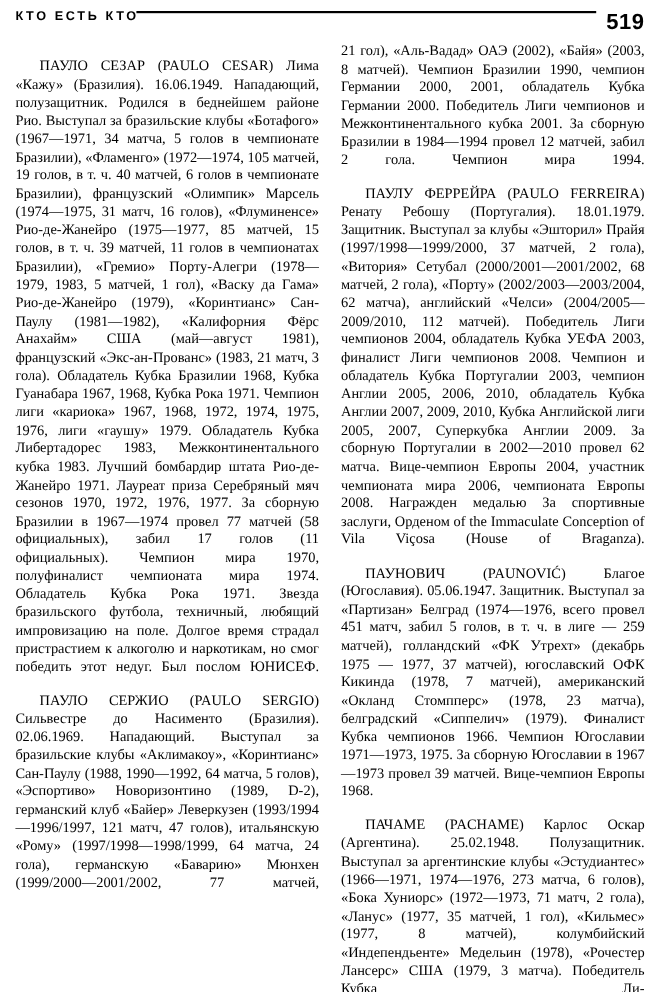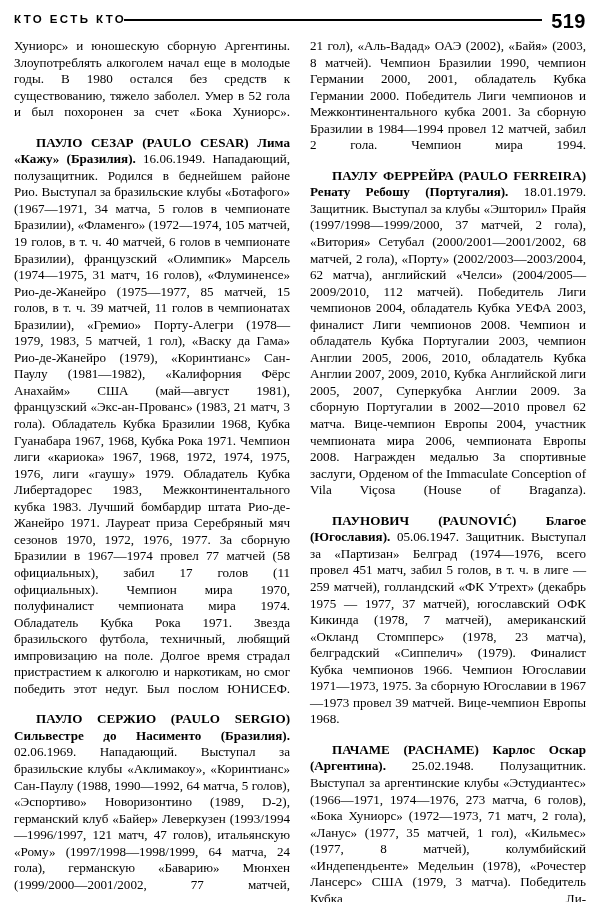--- a/index.html
+++ b/index.html
@@ -24,21 +24,21 @@
   }
 
   
   .runhead {
     position: absolute;
     left: 14px;
     right: 14px;
     top: 10px;
     height: 22px;
     display: flex;
-    align-items: center;
+    align-items: flex-start;
   }
   .runhead-title {
     font-family: "Liberation Sans", "DejaVu Sans", sans-serif;
     font-weight: bold;
     font-size: 11.5px;
     letter-spacing: 2.4px;
     white-space: nowrap;
     text-transform: uppercase;
     line-height: 1;
     padding-bottom: 2px;
@@ -77,21 +77,21 @@
     hyphens: manual;
   }
   .col p {
     margin: 0;
   }
   .entry {
     margin-top: 14px !important;
     text-indent: 22px;
   }
   .entry-head {
-    font-weight: bold;
+    font-weight: normal;
   }
   .cont {
     margin: 0;
   }
   
   .col p { text-align-last: left; }
   .col p.flow { text-align-last: justify; }
 </style>
 </head>
 <body>
@@ -100,21 +100,20 @@
 
   <div class="runhead">
     <span class="runhead-title">КТО ЕСТЬ КТО</span>
     <span class="runhead-rule"></span>
     <span class="runhead-page">519</span>
   </div>
 
   <div class="columns">
 
     <div class="col">
-      <p class="cont flow">Хуниорс» и юношескую сборную Аргентины. Злоупотреблять алкоголем начал еще в молодые годы. В 1980 остался без средств к существованию, тяжело заболел. Умер в 52 гола и был похоронен за счет «Бока Хуниорс».</p>
 
       <p class="entry flow"><span class="entry-head">ПАУЛО СЕЗАР (PAULO CESAR) Лима «Кажу» (Бразилия).</span><span> 16.06.1949. Нападающий, полузащитник. Родился в беднейшем районе Рио. Выступал за бразильские клубы «Ботафого» (1967—1971, 34 матча, 5 голов в чемпионате Бразилии), «Фламенго» (1972—1974, 105 матчей, 19 голов, в т. ч. 40 матчей, 6 голов в чемпионате Бразилии), французский «Олимпик» Марсель (1974—1975, 31 матч, 16 голов), «Флуминенсе» Рио-де-Жанейро (1975—1977, 85 матчей, 15 голов, в т. ч. 39 матчей, 11 голов в чемпионатах Бразилии), «Гремио» Порту-Алегри (1978—1979, 1983, 5 матчей, 1 гол), «Васку да Гама» Рио-де-Жанейро (1979), «Коринтианс» Сан-Паулу (1981—1982), «Калифорния Фёрс Анахайм» США (май—август 1981), французский «Экс-ан-Прованс» (1983, 21 матч, 3 гола). Обладатель Кубка Бразилии 1968, Кубка Гуанабара 1967, 1968, Кубка Рока 1971. Чемпион лиги «кариока» 1967, 1968, 1972, 1974, 1975, 1976, лиги «гаушу» 1979. Обладатель Кубка Либертадорес 1983, Межконтинентального кубка 1983. Лучший бомбардир штата Рио-де-Жанейро 1971. Лауреат приза Серебряный мяч сезонов 1970, 1972, 1976, 1977. За сборную Бразилии в 1967—1974 провел 77 матчей (58 официальных), забил 17 голов (11 официальных). Чемпион мира 1970, полуфиналист чемпионата мира 1974. Обладатель Кубка Рока 1971. Звезда бразильского футбола, техничный, любящий импровизацию на поле. Долгое время страдал пристрастием к алкоголю и наркотикам, но смог победить этот недуг. Был послом ЮНИСЕФ.</span></p>
 
       <p class="entry flow"><span class="entry-head">ПАУЛО СЕРЖИО (PAULO SERGIO) Сильвестре до Насименто (Бразилия).</span><span> 02.06.1969. Нападающий. Выступал за бразильские клубы «Аклимакоу», «Коринтианс» Сан-Паулу (1988, 1990—1992, 64 матча, 5 голов), «Эспортиво» Новоризонтино (1989, D-2), германский клуб «Байер» Леверкузен (1993/1994—1996/1997, 121 матч, 47 голов), итальянскую «Рому» (1997/1998—1998/1999, 64 матча, 24 гола), германскую «Баварию» Мюнхен (1999/2000—2001/2002, 77 матчей,</span></p>
     </div>
 
     <div class="col">
       <p class="cont flow">21 гол), «Аль-Вадад» ОАЭ (2002), «Байя» (2003, 8 матчей). Чемпион Бразилии 1990, чемпион Германии 2000, 2001, обладатель Кубка Германии 2000. Победитель Лиги чемпионов и Межконтинентального кубка 2001. За сборную Бразилии в 1984—1994 провел 12 матчей, забил 2 гола. Чемпион мира 1994.</p>
 
       <p class="entry flow"><span class="entry-head">ПАУЛУ ФЕРРЕЙРА (PAULO FERREIRA) Ренату Ребошу (Португалия).</span><span> 18.01.1979. Защитник. Выступал за клубы «Эшторил» Прайя (1997/1998—1999/2000, 37 матчей, 2 гола), «Витория» Сетубал (2000/2001—2001/2002, 68 матчей, 2 гола), «Порту» (2002/2003—2003/2004, 62 матча), английский «Челси» (2004/2005—2009/2010, 112 матчей). Победитель Лиги чемпионов 2004, обладатель Кубка УЕФА 2003, финалист Лиги чемпионов 2008. Чемпион и обладатель Кубка Португалии 2003, чемпион Англии 2005, 2006, 2010, обладатель Кубка Англии 2007, 2009, 2010, Кубка Английской лиги 2005, 2007, Суперкубка Англии 2009. За сборную Португалии в 2002—2010 провел 62 матча. Вице-чемпион Европы 2004, участник чемпионата мира 2006, чемпионата Европы 2008. Награжден медалью За спортивные заслуги, Орденом of the Immaculate Conception of Vila Viçosa (House of Braganza).</span></p>

